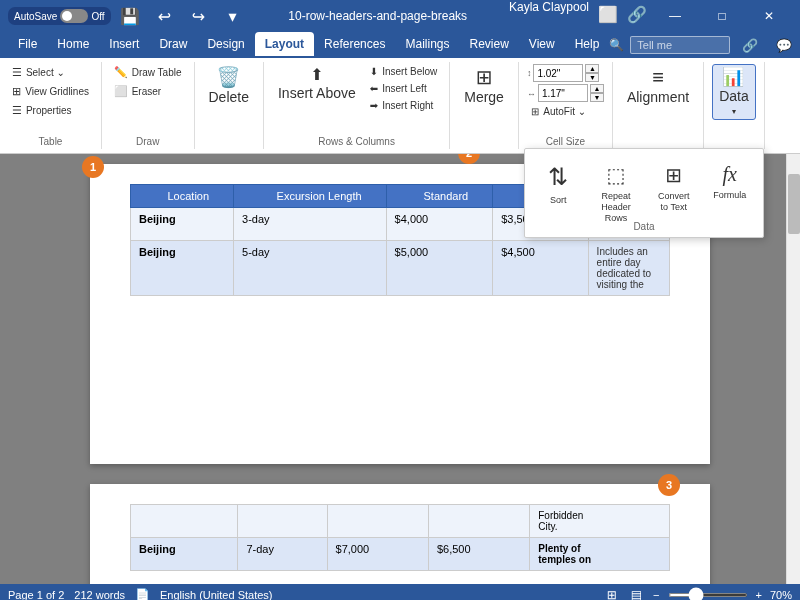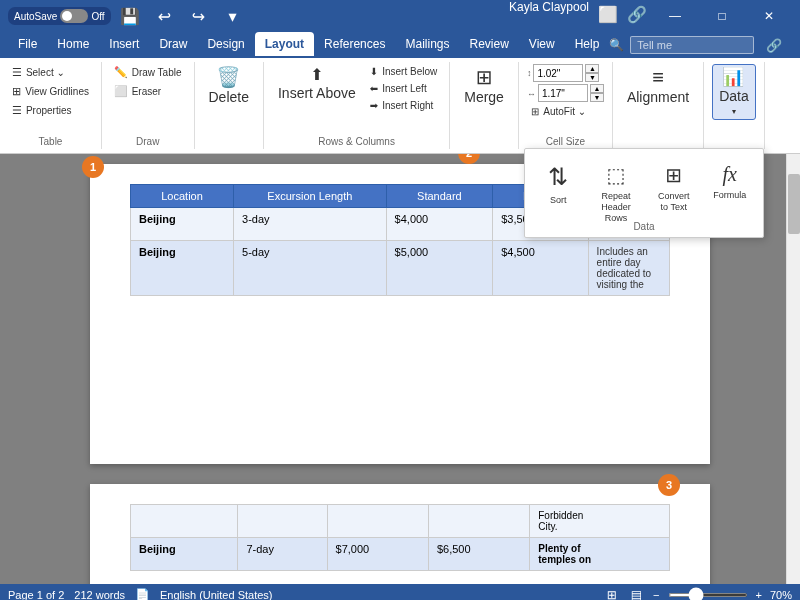--- a/index.html
+++ b/index.html
@@ -38,21 +38,21 @@
     .tab-item {
       padding: 4px 10px;
       font-size: 12px;
       cursor: pointer;
       color: white;
       border-radius: 4px 4px 0 0;
       height: 24px;
       display: flex; align-items: center;
     }
     .tab-search { margin-left: auto; display: flex; align-items: center; gap: 6px; color: white; font-size: 12px; }
-    .tab-search input { border: 1px solid rgba(255,255,255,0.5); background: rgba(255,255,255,0.15); color: white; padding: 2px 6px; border-radius: 2px; font-size: 11px; width: 124px; }
+    .tab-search input { border: 1px solid rgba(255,255,255,0.5); background: rgba(255,255,255,0.15); color: white; padding: 2px 6px; border-radius: 2px; font-size: 11px; width: 100px; }
     .tab-search input::placeholder { color: rgba(255,255,255,0.7); }
 
     
     .ribbon {
       background: white;
       border-bottom: 1px solid #ccc;
       display: flex;
       align-items: stretch;
       min-height: 90px;
       padding: 4px 0;
@@ -182,21 +182,21 @@
     
     .doc-table {
       width: 100%;
       border-collapse: collapse;
       font-size: 11px;
     }
     .doc-table th {
       background: #4472c4;
       color: white;
       padding: 5px 24px;
-      text-align: center;
+      text-align: right;
       border: 1px solid #2e5faa;
       font-weight: 500;
     }
     .doc-table td {
       padding: 5px 8px;
       border: 1px solid #ccc;
       vertical-align: top;
     }
     .doc-table tr:nth-child(even) td { background: #dce6f7; }
     .doc-table tr:nth-child(odd) td { background: #eef3fb; }
@@ -260,20 +260,23 @@
       <span>AutoSave</span>
       <span class="autosave-toggle">
         <span class="autosave-toggle-dot"></span>
       </span>
       <span>Off</span>
     </button>
     <button class="tb-icon-btn">💾</button>
     <button class="tb-icon-btn">↩</button>
     <button class="tb-icon-btn">↪</button>
     <button class="tb-icon-btn">▾</button>
+  </div>
+  <div class="title-bar-center">
+    <span>10-row-headers-and-page-breaks</span>
   </div>
   <div class="title-bar-right">
     <span class="user-name">Kayla Claypool</span>
     <button class="tb-icon-btn">⬜</button>
     <button class="tb-icon-btn">🔗</button>
     <button class="window-btn minimize-btn">—</button>
     <button class="window-btn maximize-btn">□</button>
     <button class="window-btn close-btn">✕</button>
   </div>
 </div>

